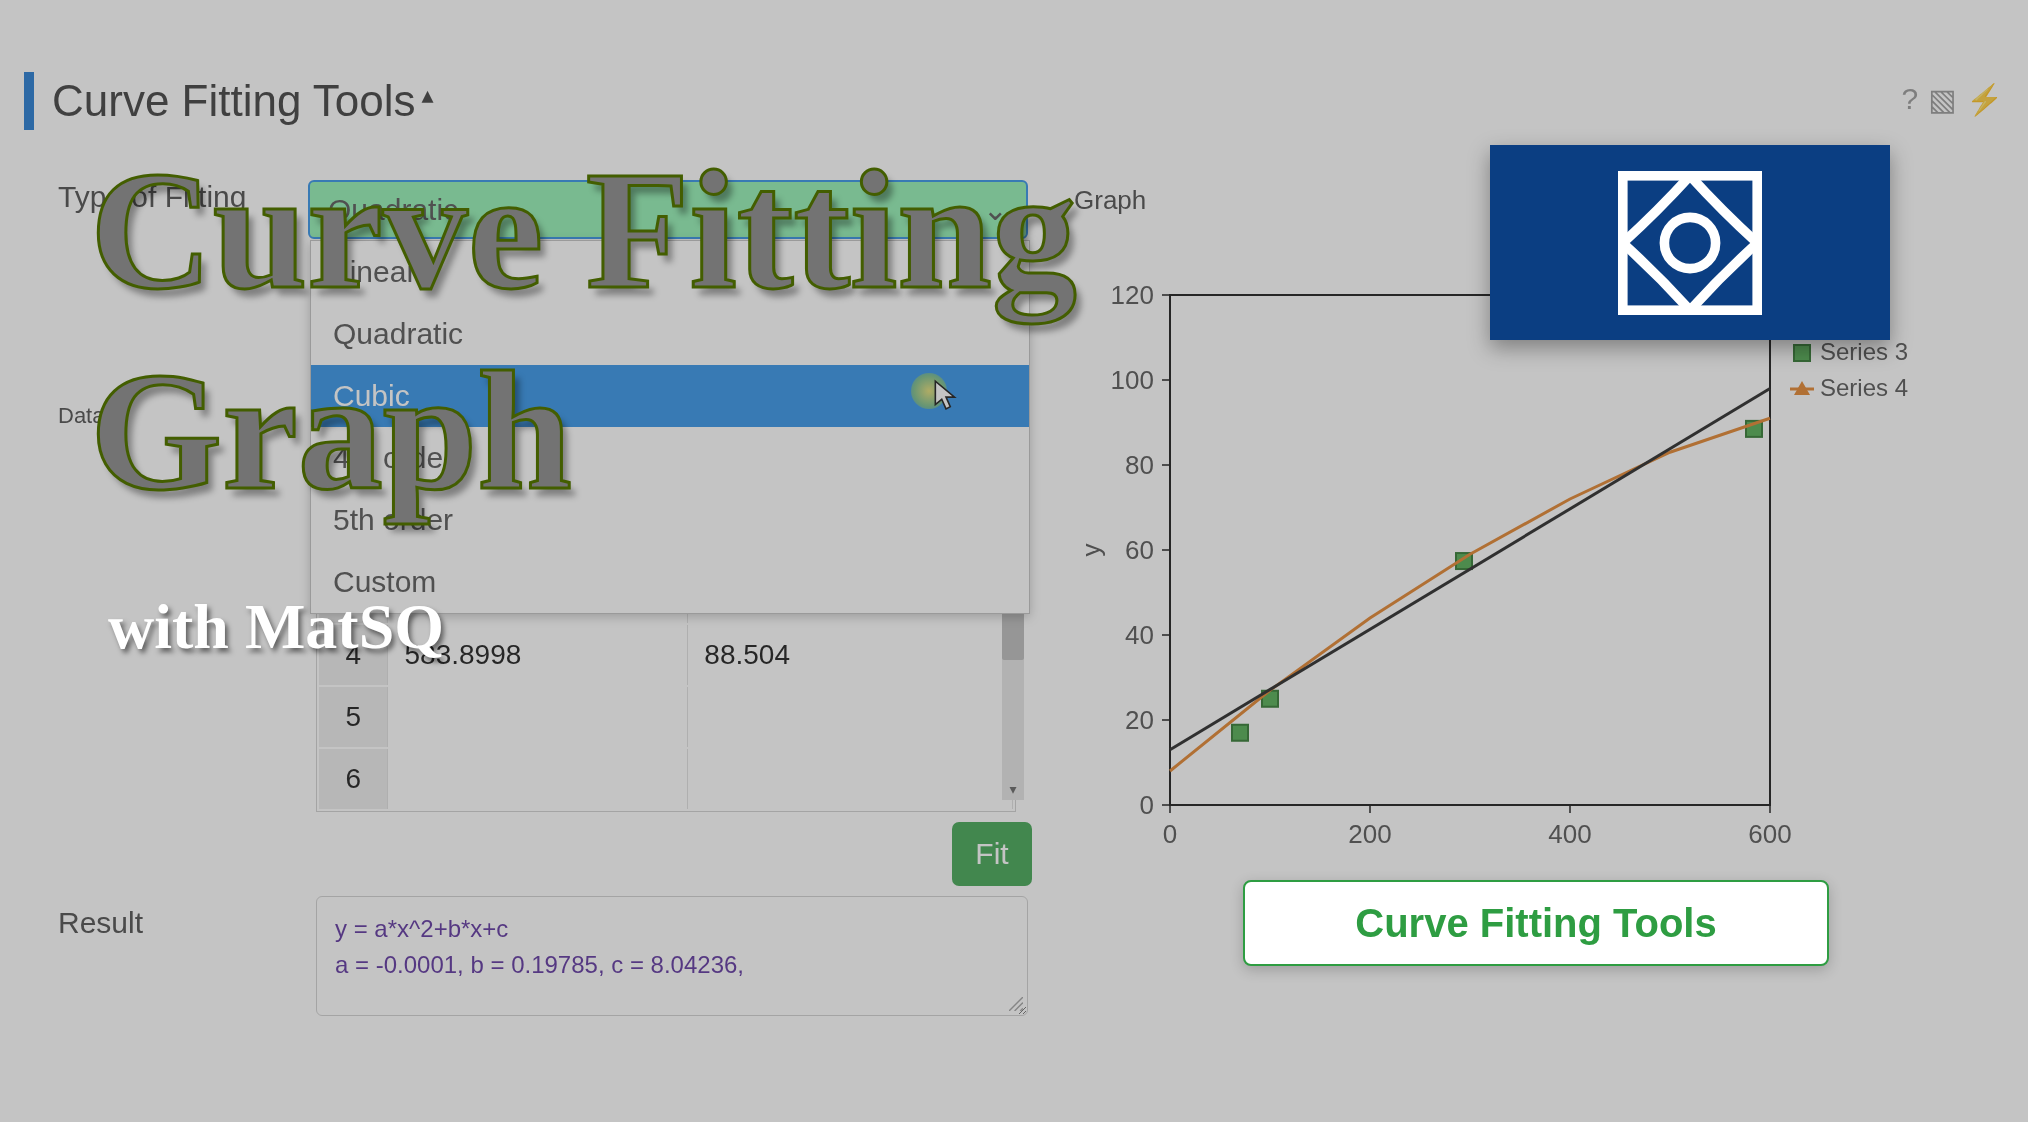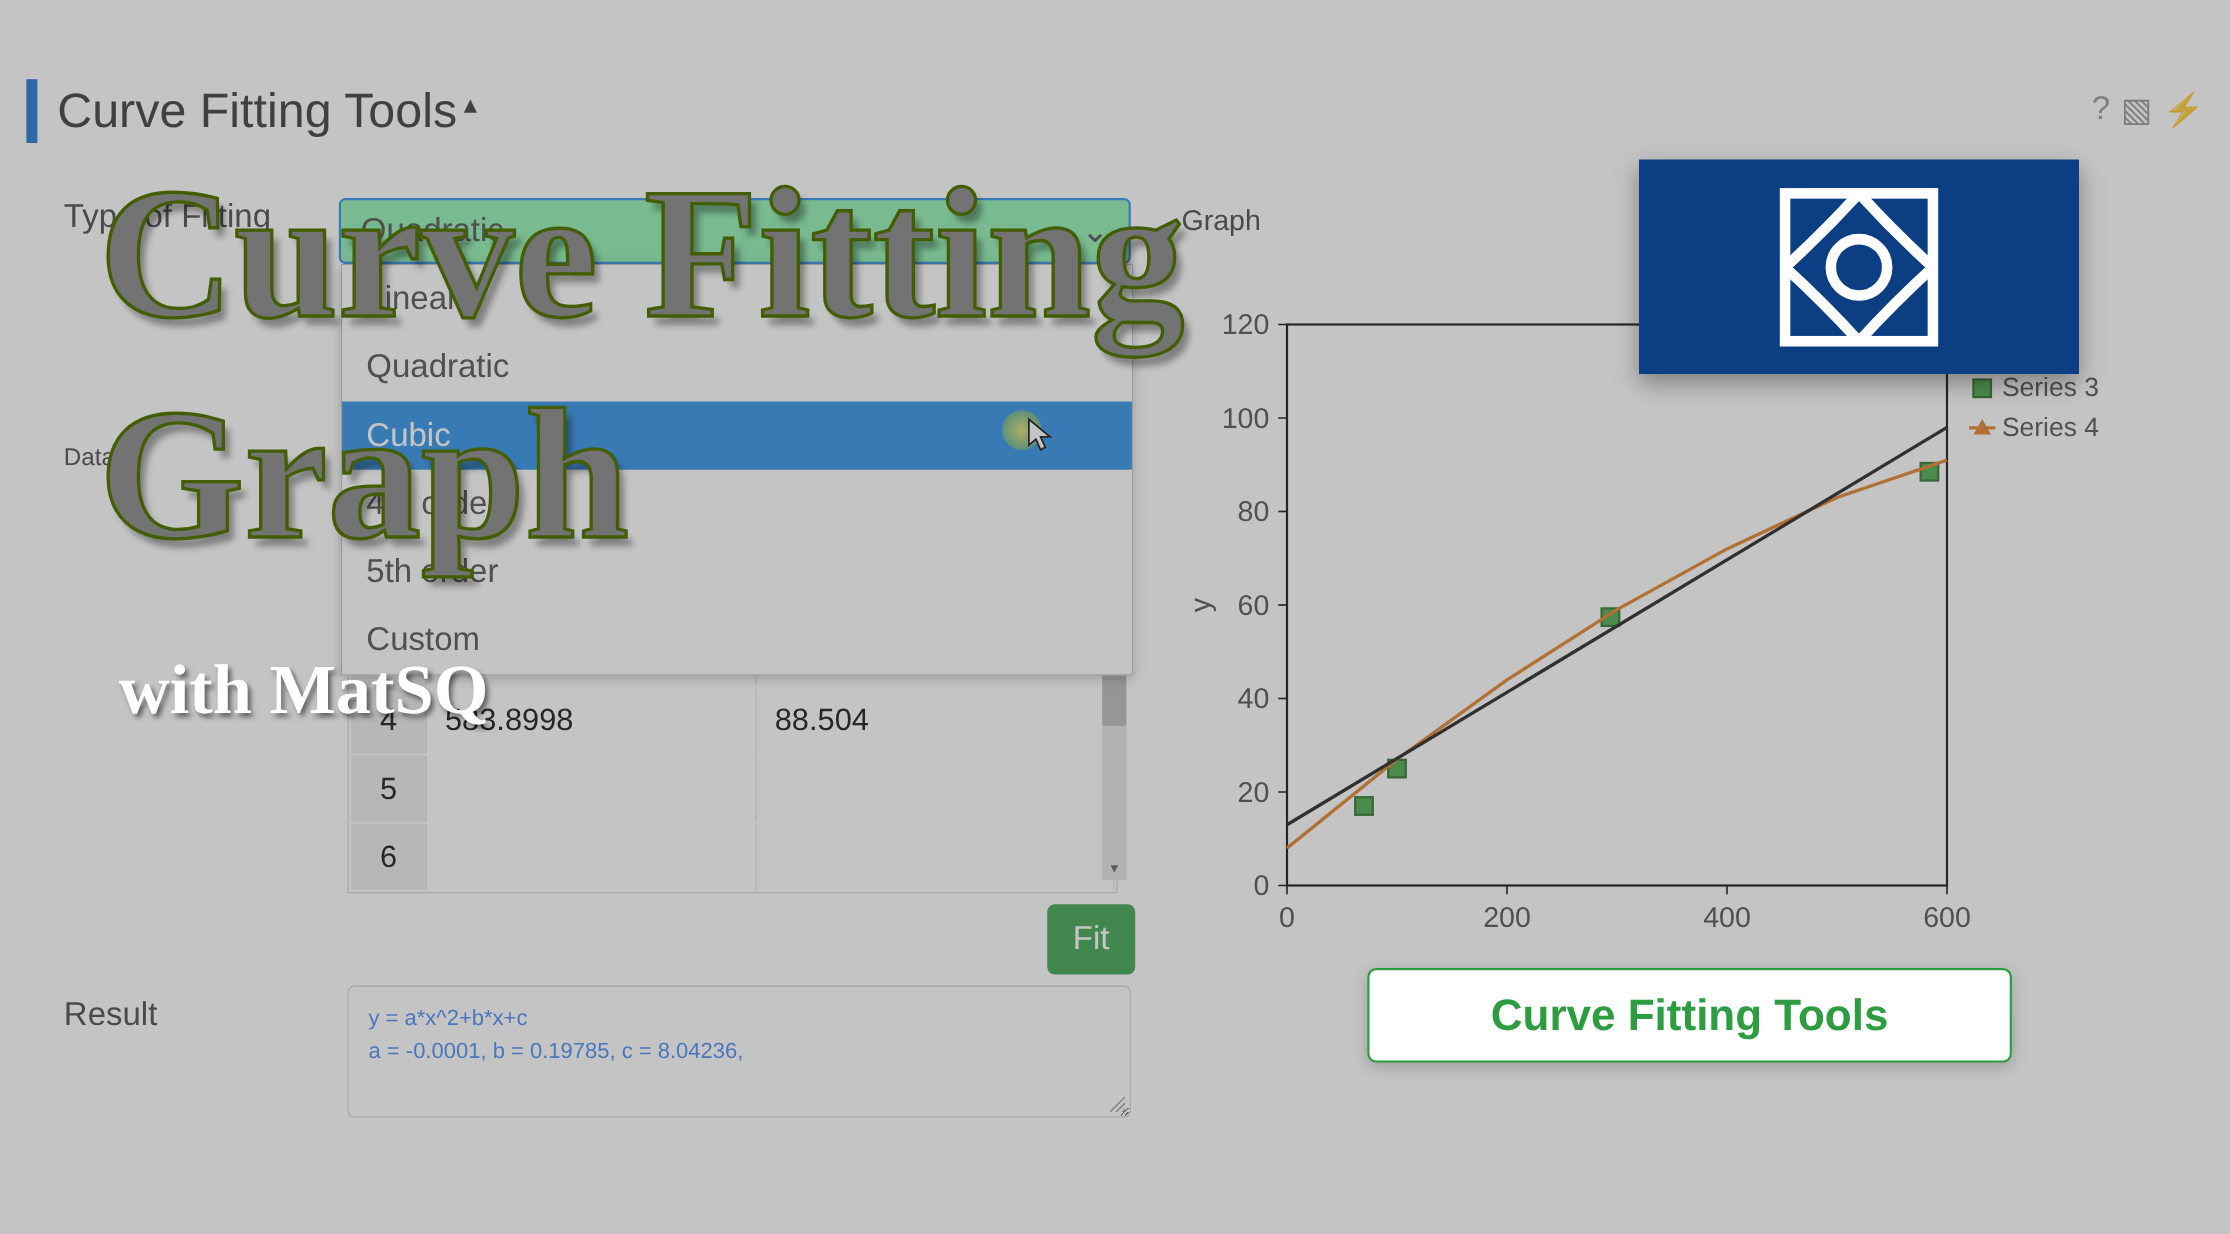--- a/index.html
+++ b/index.html
@@ -204,22 +204,22 @@
     }
     .result-box {
       position: absolute;
       top: 896px;
       left: 316px;
       width: 712px;
       height: 120px;
       border: 1px solid #ccc;
       border-radius: 6px;
       padding: 14px 18px;
-      font-size: 20px;
-      color: #3b82f6;
+      font-size: 24px;
+      color: #4c1d95;
       line-height: 1.5;
       background: #fff;
       resize: both;
       overflow: hidden;
     }
     .result-resize {
       position: absolute;
       right: 4px;
       bottom: 4px;
       width: 14px;

